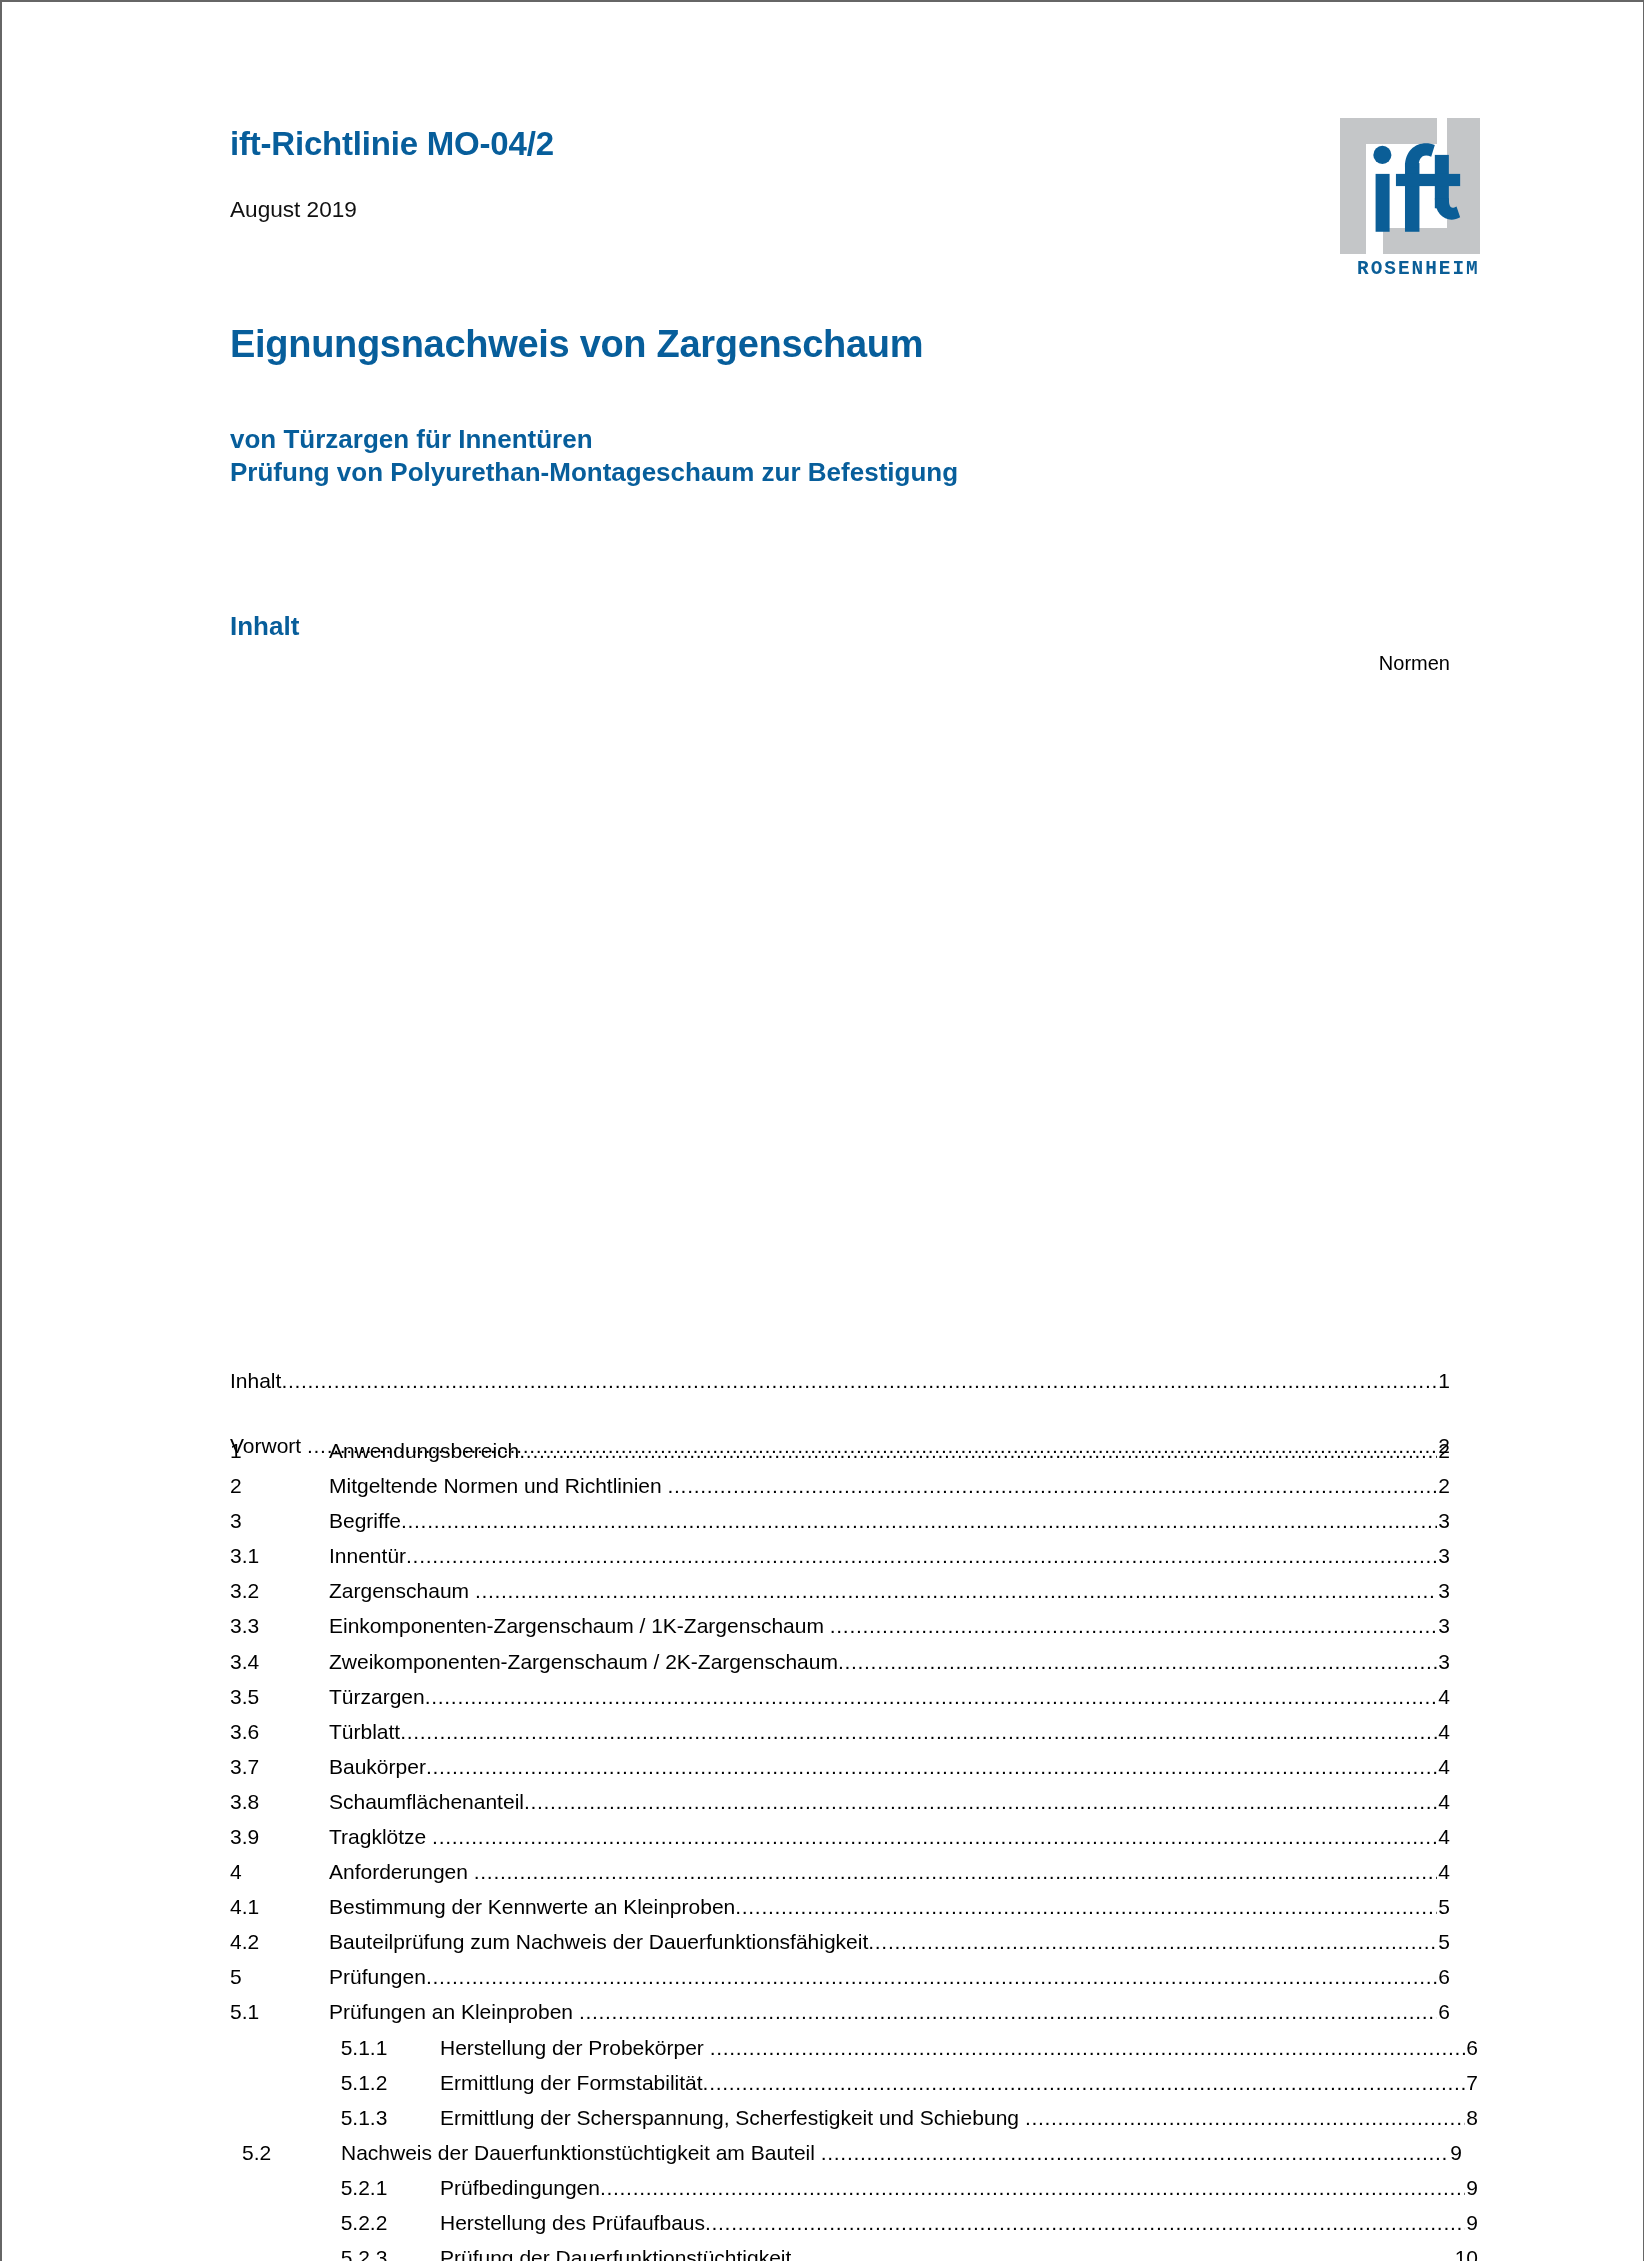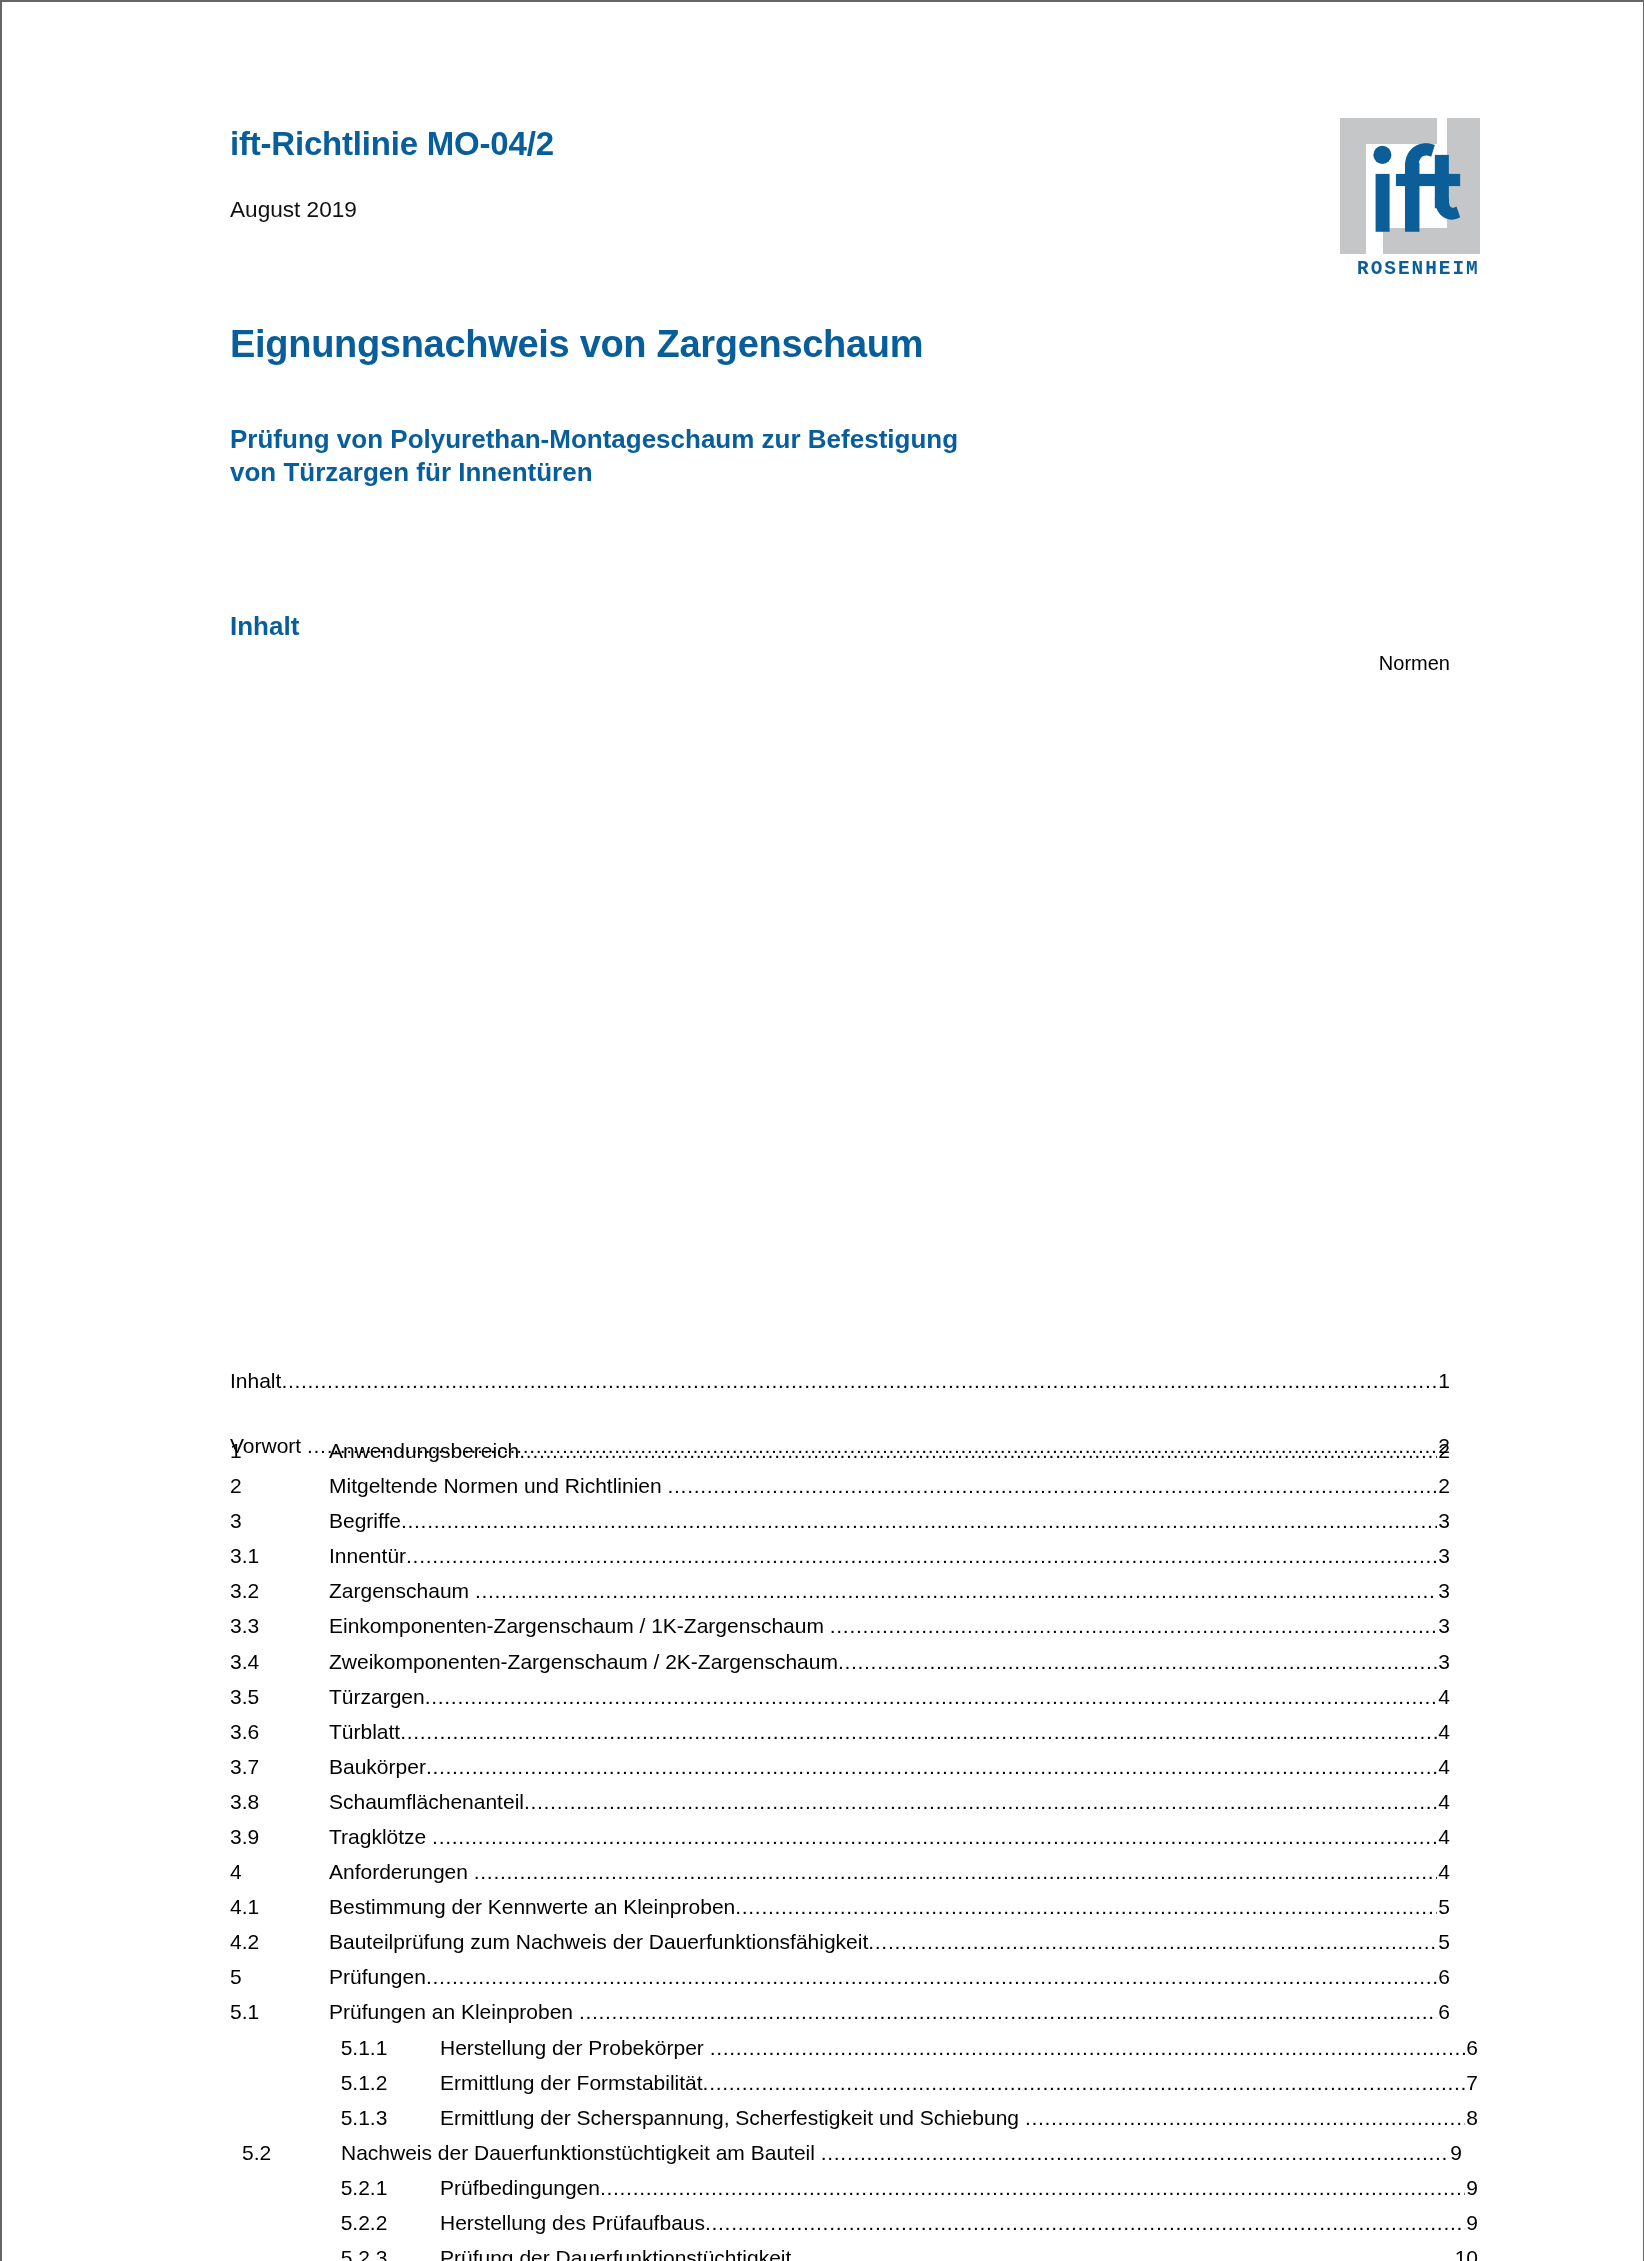--- a/index.html
+++ b/index.html
@@ -224,22 +224,22 @@
           <path d="M150 140 C150 182 182 196 206 182 L198 158 C184 166 181 156 181 140 Z" fill="#0B5E97"></path>
 
           <rect x="64" y="86" width="142" height="27" fill="#0B5E97"></rect>
         </svg>
       </div>
       <div class="logo-word">ROSENHEIM</div>
     </div>
 
     <div class="title-main">Eignungsnachweis von Zargenschaum</div>
     <div class="title-sub">
+      <div>von Türzargen für Innentüren</div>
       <div>Prüfung von Polyurethan-Montageschaum zur Befestigung</div>
-      <div>von Türzargen für Innentüren</div>
     </div>
 
     <div class="toc-heading">Inhalt</div>
     <div class="toc-pagelabel">Normen</div>
 
     <div class="toc" id="toc-list">
         <div class="toc-row lvl-plain" style="position: absolute; left: 0px; width: 1220px; top: 684px;">
           <span class="toc-num"></span>
           <span class="toc-text">Inhalt</span>
           <span class="toc-leader">................................................................................................................................................................................................................................................................................................................................................................................................................</span>

